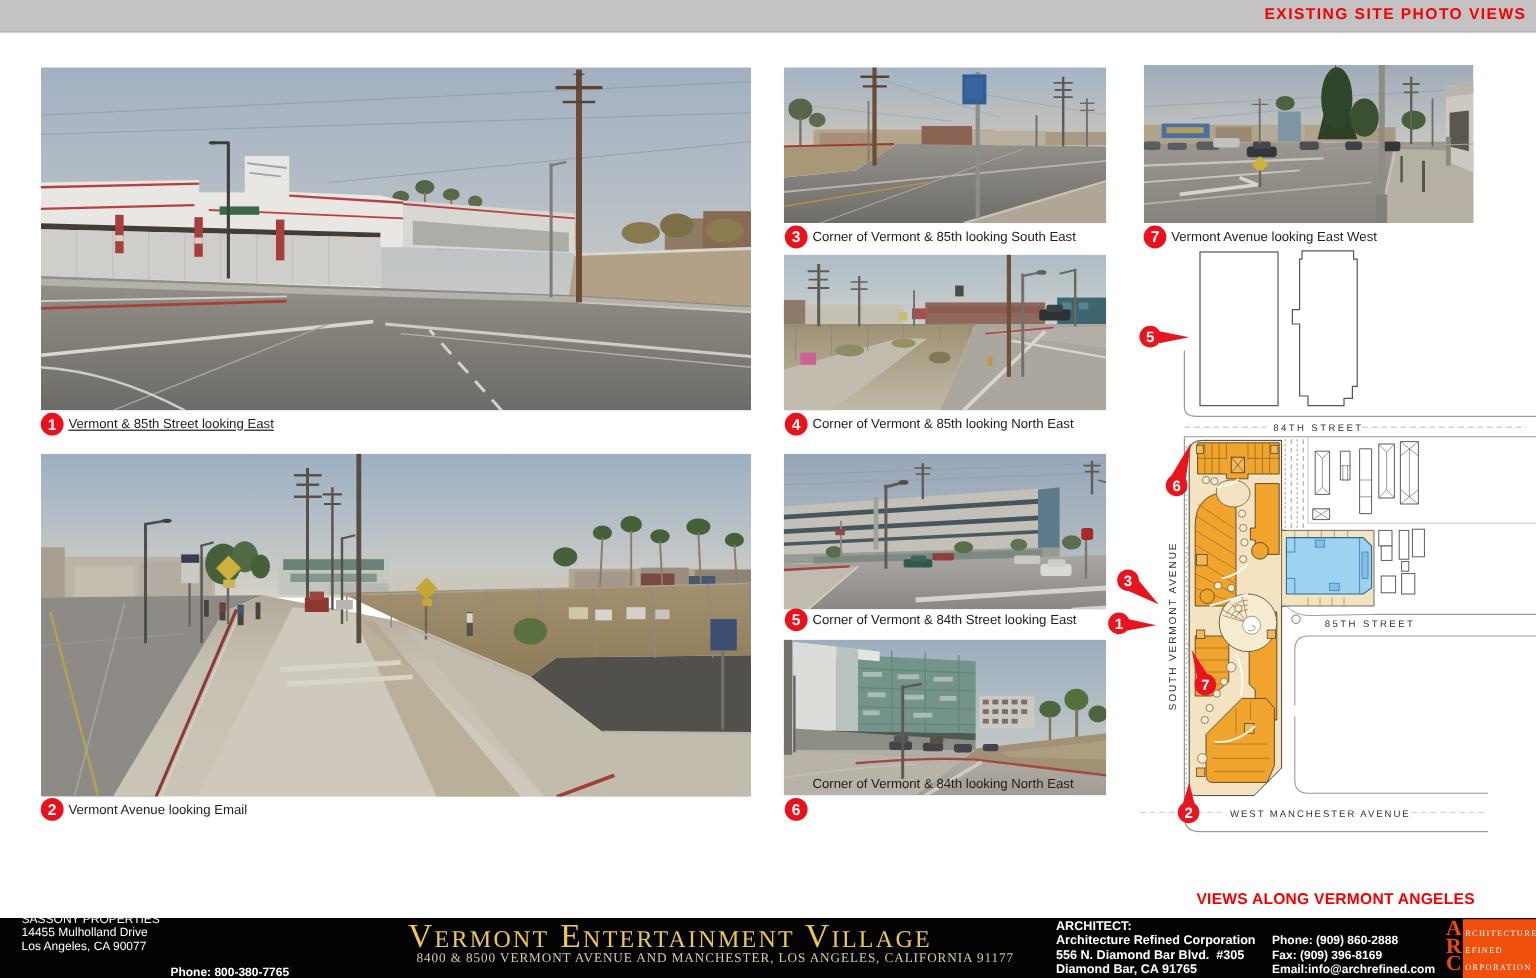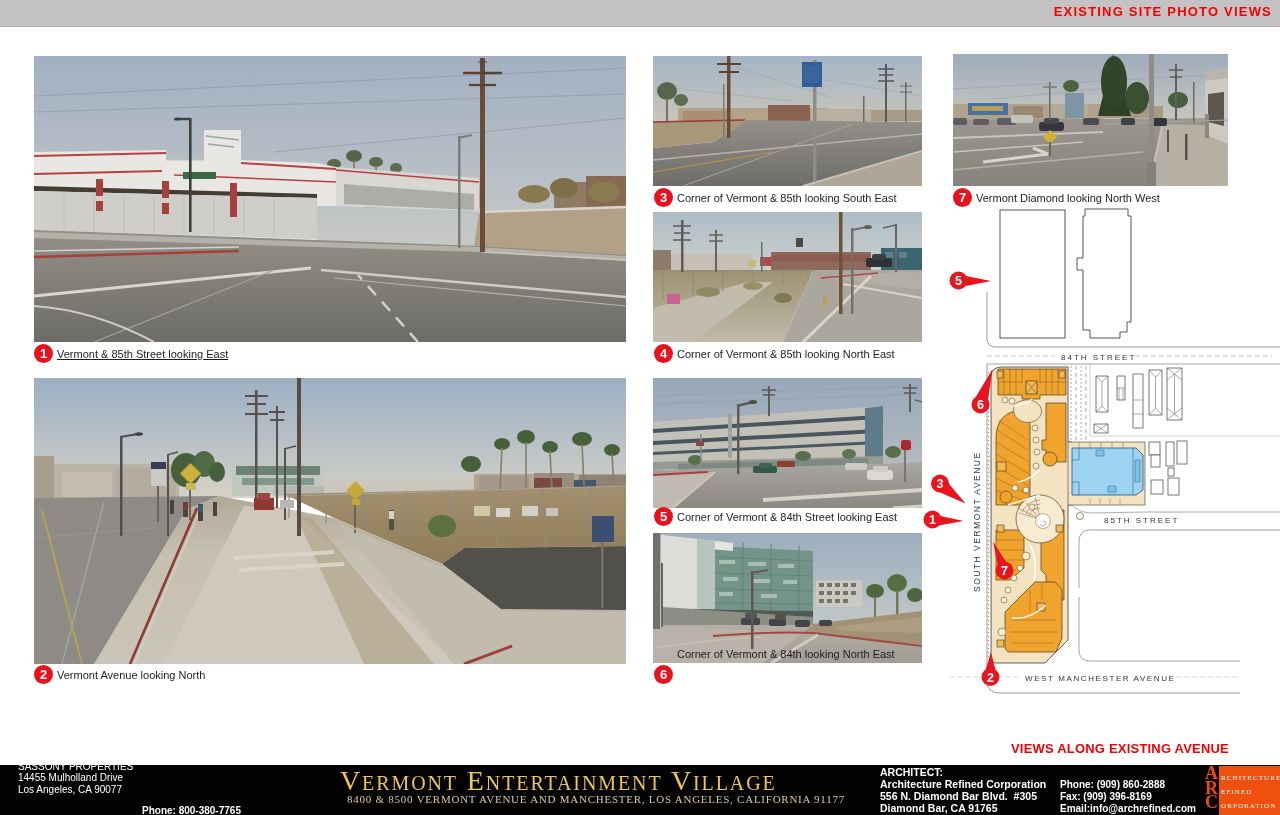--- a/index.html
+++ b/index.html
@@ -263,21 +263,21 @@
 <path d="M205,192 L310,186" stroke="#d9d4c8" stroke-width="4" fill="none"></path>
 
 <path d="M300,142 L408,188" stroke="#b7b0a2" stroke-width="1.6" fill="none"></path>
 <path d="M468,232 L592,233" stroke="#bab4a8" stroke-width="2" fill="none"></path>
 <path d="M430,286 L478,268" stroke="#9c423c" stroke-width="3" fill="none"></path>
 </svg>
 </div>
 
 <div class="num" style="left:34px;top:665px;">2</div>
 
-<div class="cap" style="left:57px;top:669px;">Vermont Avenue looking North</div>
+<div class="cap" style="left:57px;top:669px;">Vermont Avenue looking Email</div>
 
 <div class="photo" style="left:653px;top:56px;width:269px;height:130px;">
 <svg width="269" height="130" viewBox="0 0 269 130">
 <defs>
 <linearGradient id="p3sky" x1="0" y1="0" x2="0" y2="1">
 <stop offset="0" stop-color="#a5b4c6"></stop>
           <stop offset="0.85" stop-color="#c6c4bb"></stop>
           <stop offset="1" stop-color="#cbc8bd"></stop>
 </linearGradient>
 <linearGradient id="p3road" x1="0" y1="0" x2="0" y2="1">
@@ -655,21 +655,21 @@
 <rect x="96" y="28" width="1.5" height="38" fill="#6e6a64"></rect>
 <path d="M90,33 L104,33" stroke="#6e6a64" stroke-width="1.2" fill="none"></path>
 
 <rect x="214" y="76" width="2" height="22" fill="#56524c"></rect>
 <rect x="232" y="80" width="2.5" height="26" fill="#56524c"></rect>
 </svg>
 </div>
 
 <div class="num" style="left:953px;top:188px;">7</div>
 
-<div class="cap" style="left:976px;top:192px;">Vermont Diamond looking North West</div>
+<div class="cap" style="left:976px;top:192px;">Vermont Avenue looking East West</div>
 
 <div class="abs" style="left:920px;top:200px;width:360px;height:540px;">
 <svg width="360" height="540" viewBox="920 200 360 540">
 <g font-family="Liberation Sans,sans-serif">
 
 <rect x="1000" y="210" width="65" height="128" fill="#fff" stroke="#555" stroke-width="1"></rect>
 
 <path d="M1085,209 L1128,209 L1128,216 L1131,216 L1131,322 L1127,322 L1127,332 L1120,332 L1120,338 L1090,338 L1090,330 L1083,330 L1083,270 L1077,270 L1077,258 L1083,258 L1083,216 L1085,216 Z" fill="#fff" stroke="#555" stroke-width="1"></path>
 
 <path d="M987,292 L987,339 Q987,347 997,347 L1280,347" fill="none" stroke="#999" stroke-width="1"></path>
@@ -860,21 +860,21 @@
 
 <g>
 <path d="M985,672 L991,652 L996,672 Z" fill="#e8141e"></path>
 <circle cx="990.5" cy="677" r="9" fill="#e8141e"></circle>
 <text x="990.5" y="681.5" font-size="12.5" font-weight="bold" fill="#fff" text-anchor="middle">2</text>
 </g>
 </g>
 </svg>
 </div>
 
-<div class="abs" style="top:741px;right:51px;font-size:13px;font-weight:bold;color:#f50000;letter-spacing:0.2px;">VIEWS ALONG EXISTING AVENUE</div>
+<div class="abs" style="top:741px;right:51px;font-size:13px;font-weight:bold;color:#f50000;letter-spacing:0.2px;">VIEWS ALONG VERMONT ANGELES</div>
 
 <div class="abs" style="left:0;top:765px;width:1280px;height:50px;background:#030303;"></div>
 
 <div class="abs" style="left:18px;top:749px;color:#fff;font-weight:normal;font-size:10px;line-height:11.5px;white-space:nowrap;">
 DEVELOPER:<br>SASSONY PROPERTIES<br>14455 Mulholland Drive<br>Los Angeles, CA 90077</div>
 
 <div class="abs" style="left:142px;top:784px;color:#fff;font-weight:bold;font-size:10px;line-height:12px;white-space:nowrap;margin-top:21px;">
 Phone: 800-380-7765<br>Email:Sassony@Calbidbrokers.com</div>
 
 <div class="abs" style="left:340px;top:765px;width:512px;text-align:left;color:#edc653;font-family:'Liberation Serif',serif;font-variant:small-caps;font-size:28px;letter-spacing:1.9px;white-space:nowrap;">Vermont Entertainment Village</div>

